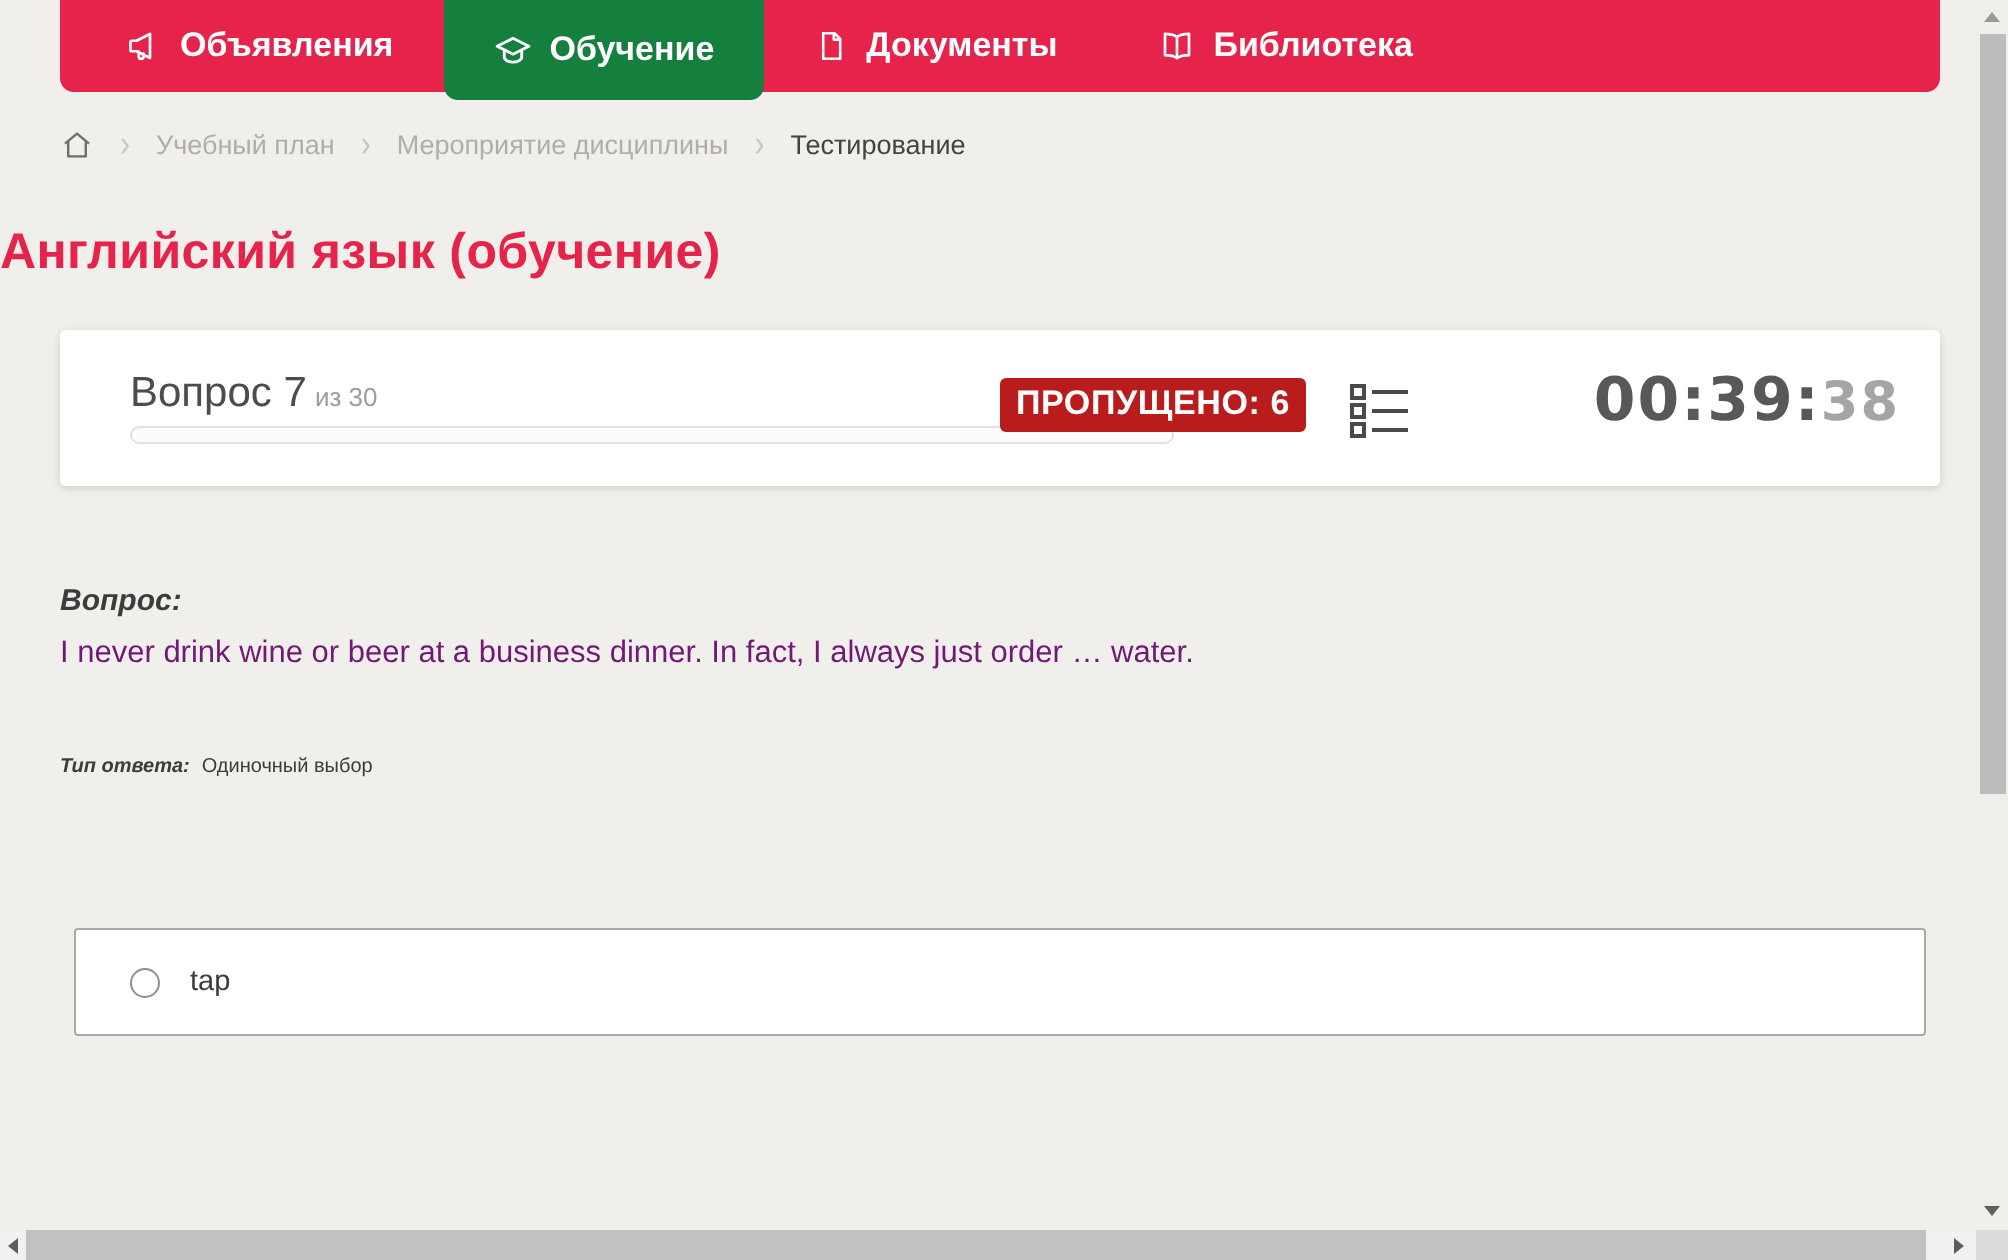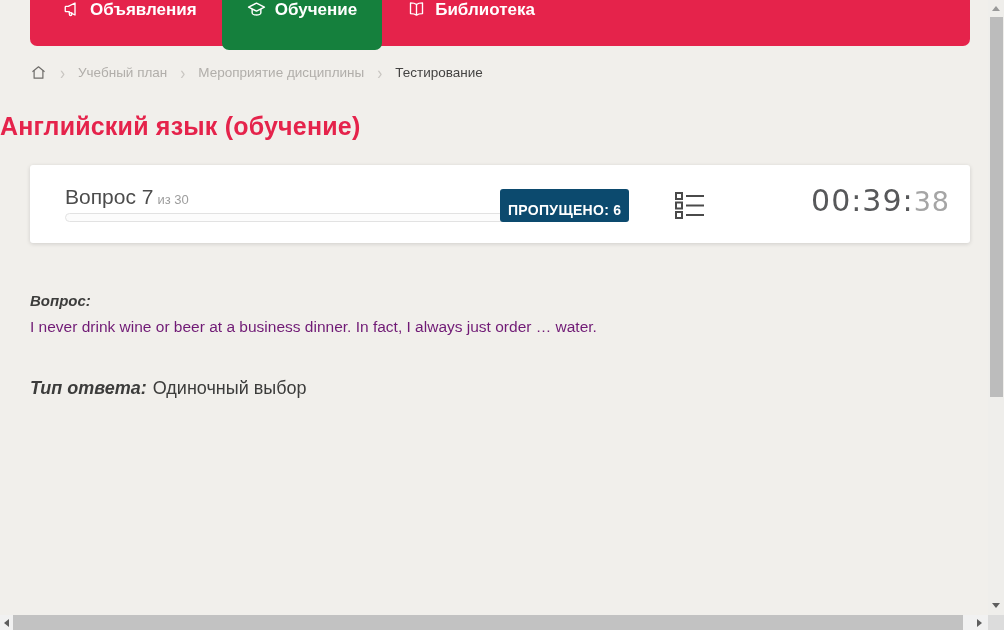--- a/index.html
+++ b/index.html
@@ -11,21 +11,21 @@
     color:#3c3c3b;
   }
 
   
   .nav {
     position:absolute; left:30px; top:0; width:940px; height:46px;
     background:#e5234b; border-radius:0 0 7px 7px;
     display:flex; align-items:flex-start; padding-left:8px;
   }
   .nav-item {
-    height:46px; display:flex; gap:9px;
+    height:46px; display:flex; align-items:center; gap:9px;
     padding:0 25px; color:#fff; font-size:17px; font-weight:bold;
     cursor:pointer; white-space:nowrap;
   }
   .nav-item.active {
     background:#15803d; height:50px; border-radius:0 0 7px 7px;
   }
   .nav-item svg { display:block; }
 
   
   .breadcrumb {
@@ -53,45 +53,45 @@
     font-size:21px; color:#4c4c4c;
   }
   .q-of { font-size:13px; color:#9d9d9d; margin-left:4px; }
   .progress {
     position:absolute; left:35px; top:48px; width:522px; height:9px;
     background:#fcfcfc; border:1px solid #e2e2e2; border-radius:5px; overflow:hidden;
   }
   .progress-fill { height:100%; background:#e5234b; width:0%; }
   .badge {
     position:absolute; left:470px; top:24px;
-    background:#0c4a6e; color:#fff; font-size:14px; font-weight:bold;
-    padding:13px 8px 4px; border-radius:3px; letter-spacing:.3px;
+    background:#b91c1c; color:#fff; font-size:17px; font-weight:bold;
+    padding:3px 8px 4px; border-radius:3px; letter-spacing:.3px;
   }
   .list-btn {
     position:absolute; left:644px; top:25px; width:32px; height:30px; cursor:pointer;
     display:flex; align-items:center; justify-content:center;
   }
   .timer {
     position:absolute; right:20px; top:18px;
-    font-family:"DejaVu Sans", sans-serif; font-weight:400;
+    font-family:"DejaVu Sans", sans-serif; font-weight:700;
     font-size:30px; color:#57585a; letter-spacing:1px;
   }
   .timer .sec { color:#a5a5a5; font-size:27px; }
 
   
   .q-label {
     position:absolute; left:30px; top:292px;
     font-size:15px; font-weight:bold; font-style:italic; color:#3c3c3b;text-align:right;
   }
   .q-text {
     position:absolute; left:30px; top:318px; width:900px;
     font-size:15.5px; color:#701a75;
   }
   .q-type {
-    position:absolute; left:30px; top:378px; font-size:18px; color:#3c3c3b;
+    position:absolute; left:30px; top:378px; font-size:10px; color:#3c3c3b;
   }
   .q-type .tl { font-weight:bold; font-style:italic; margin-right:6px; }
 
   
   .answers { position:absolute; left:37px; top:464px; width:926px; }
   .answer {
     height:54px; background:#fff; border:1px solid #a9a9a9; border-radius:2px;
     display:flex; align-items:center; padding-left:27px; gap:15px;
     margin-bottom:6px; cursor:pointer;
   }
@@ -148,20 +148,29 @@
     <span>Объявления</span>
   </div>
   <div class="nav-item active">
     <span>
       <svg width="19" height="19" viewBox="0 0 24 24" fill="none" stroke="#fff" stroke-width="1.8" stroke-linejoin="round">
           <path d="M12 4L2 9l10 5 10-5-10-5z"></path>
           <path d="M6.5 11.5V16c0 1.6 2.6 3 5.5 3s5.5-1.4 5.5-3v-4.5"></path>
         </svg>
     </span>
     <span>Обучение</span>
+  </div>
+  <div class="nav-item">
+    <span>
+      <svg width="17" height="18" viewBox="0 0 24 24" fill="none" stroke="#fff" stroke-width="1.8" stroke-linejoin="round">
+          <path d="M6.5 3h8l4 4v14h-12V3z"></path>
+          <path d="M14 3v4.5h4.5"></path>
+        </svg>
+    </span>
+    <span>Документы</span>
   </div>
   <div class="nav-item">
     <span>
       <svg width="19" height="18" viewBox="0 0 24 24" fill="none" stroke="#fff" stroke-width="1.8" stroke-linejoin="round">
           <path d="M12 6c-2-1.6-4.6-2.1-8-2.1v14.2c3.4 0 6 .5 8 2.1 2-1.6 4.6-2.1 8-2.1V3.9c-3.4 0-6 .5-8 2.1z"></path>
           <path d="M12 6v14"></path>
         </svg>
     </span>
     <span>Библиотека</span>
 
@@ -208,20 +217,24 @@
   </div>
 </section>
 
 <p class="q-label">Вопрос:</p>
 <p class="q-text">I never drink wine or beer at a business dinner. In fact, I always just order … water.</p>
 <p class="q-type">
   <span class="tl">Тип ответа:</span><span>Одиночный выбор</span>
 </p>
 
 <div class="answers">
+  <div class="answer">
+    <span class="radio"></span>
+    <span class="answer-label">tap</span>
+  </div>
 </div>
 
 <div class="v-scrollbar">
   <span class="tri-up"></span>
   <div class="v-thumb"></div>
   <span class="tri-down"></span>
 </div>
 <div class="h-scrollbar">
   <span class="tri-left"></span>
   <div class="h-thumb"></div>

